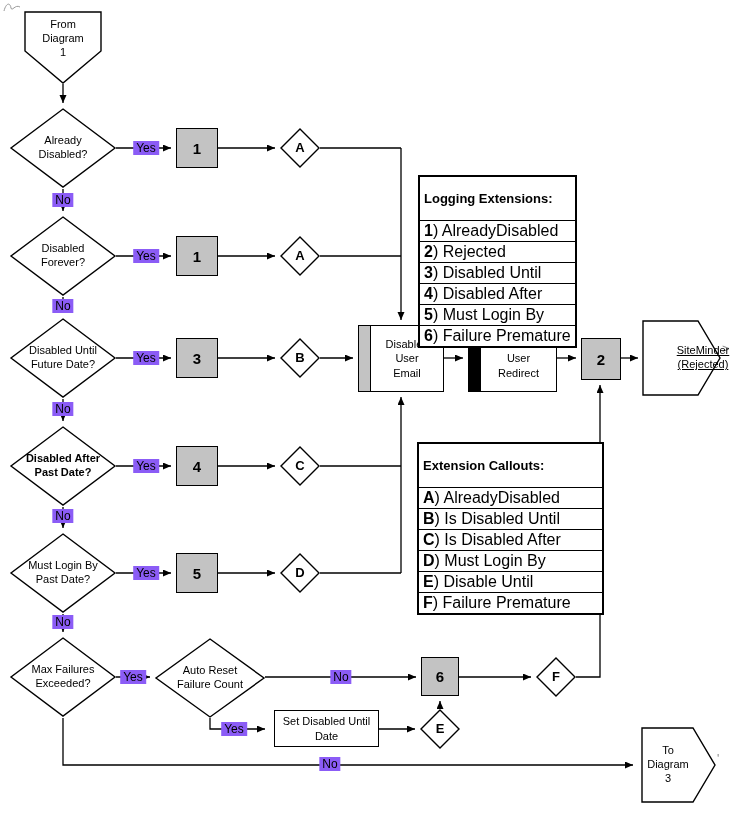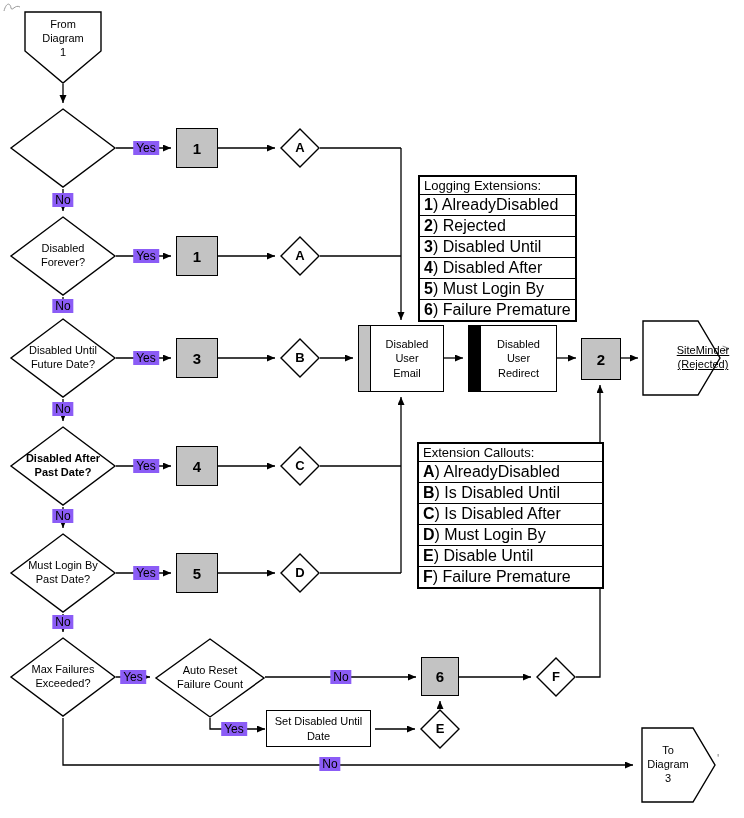--- a/index.html
+++ b/index.html
@@ -15,21 +15,21 @@
           font-size:15px;box-sizing:border-box;}
   .callout-text{font-weight:bold;font-size:13px;}
   .procbox{position:absolute;z-index:2;border:1.4px solid #000;background:#fff;display:flex;box-sizing:border-box;}
   .procbar{width:11px;background:#c3c3c3;border-right:1.4px solid #000;}
   .procbar.black{background:#000;border-right:none;width:12px;}
   .proctext{flex:1;display:flex;align-items:center;justify-content:center;text-align:center;
             white-space:pre-line;font-size:11px;line-height:1.3;}
   .lbl{position:absolute;z-index:3;transform:translate(-50%,-50%);background:#8b5cf6;
        padding:0 3px;font-size:12px;white-space:nowrap;}
   .legend{position:absolute;z-index:2;border:2px solid #000;background:#fff;box-sizing:border-box;}
-  .legend-title{font-weight:normal;font-size:13px;padding:1px 4px;border-bottom:1.5px solid #000;}
+  .legend-title{font-weight:bold;font-size:13px;padding:14px 4px;border-bottom:1.5px solid #000;}
   .legend-row{font-size:16px;padding:1px 4px;border-bottom:1.5px solid #000;}
   .legend-row:last-child{border-bottom:none;}
   .artifact{position:absolute;z-index:1;color:#8a8a8a;}
 </style>
 </head>
 <body>
 
 <div class="canvas">
 
   <svg class="wires" width="744" height="818">
@@ -94,20 +94,22 @@
   <svg class="shape-svg" style="left:24px;top:10px;" width="78" height="75">
     <polygon points="1,2 77,2 77,41 39,73 1,41"></polygon>
   </svg>
   <div class="node-text" style="left:25px;top:14px;width:76px;height:50px;">From
 Diagram
 1</div>
 
   <svg class="shape-svg" style="left:10px;top:108px;" width="106" height="80">
       <polygon points="53,1 105,40 53,79 1,40"></polygon>
     </svg>
+  <div class="node-text" style="left:10px;top:108px;width:106px;height:80px;">Already
+Disabled?</div>
 
   <svg class="shape-svg" style="left:10px;top:216px;" width="106" height="80">
       <polygon points="53,1 105,40 53,79 1,40"></polygon>
     </svg>
   <div class="node-text" style="left:10px;top:216px;width:106px;height:80px;">Disabled
 Forever?</div>
 
   <svg class="shape-svg" style="left:10px;top:318px;" width="106" height="80">
       <polygon points="53,1 105,40 53,79 1,40"></polygon>
     </svg>
@@ -186,21 +188,21 @@
     <div class="proctext">Disabled
 User
 Email</div>
   </div>
   <div class="procbox" style="left:468px;top:325px;width:89px;height:67px;">
     <div class="procbar black"></div>
     <div class="proctext">Disabled
 User
 Redirect</div>
   </div>
-  <div class="procbox" style="left:266px;top:710px;width:105px;height:37px;">
+  <div class="procbox" style="left:274px;top:710px;width:105px;height:37px;">
     <div class="proctext">Set Disabled Until
 Date</div>
   </div>
 
   <svg class="shape-svg" style="left:642px;top:319px;" width="80" height="78">
     <polygon points="1,2 56,2 78,39 56,76 1,76"></polygon>
   </svg>
   <div class="node-text" style="left:674px;top:319px;width:58px;height:78px;text-decoration:underline;">SiteMinder
 (Rejected)</div>
 

